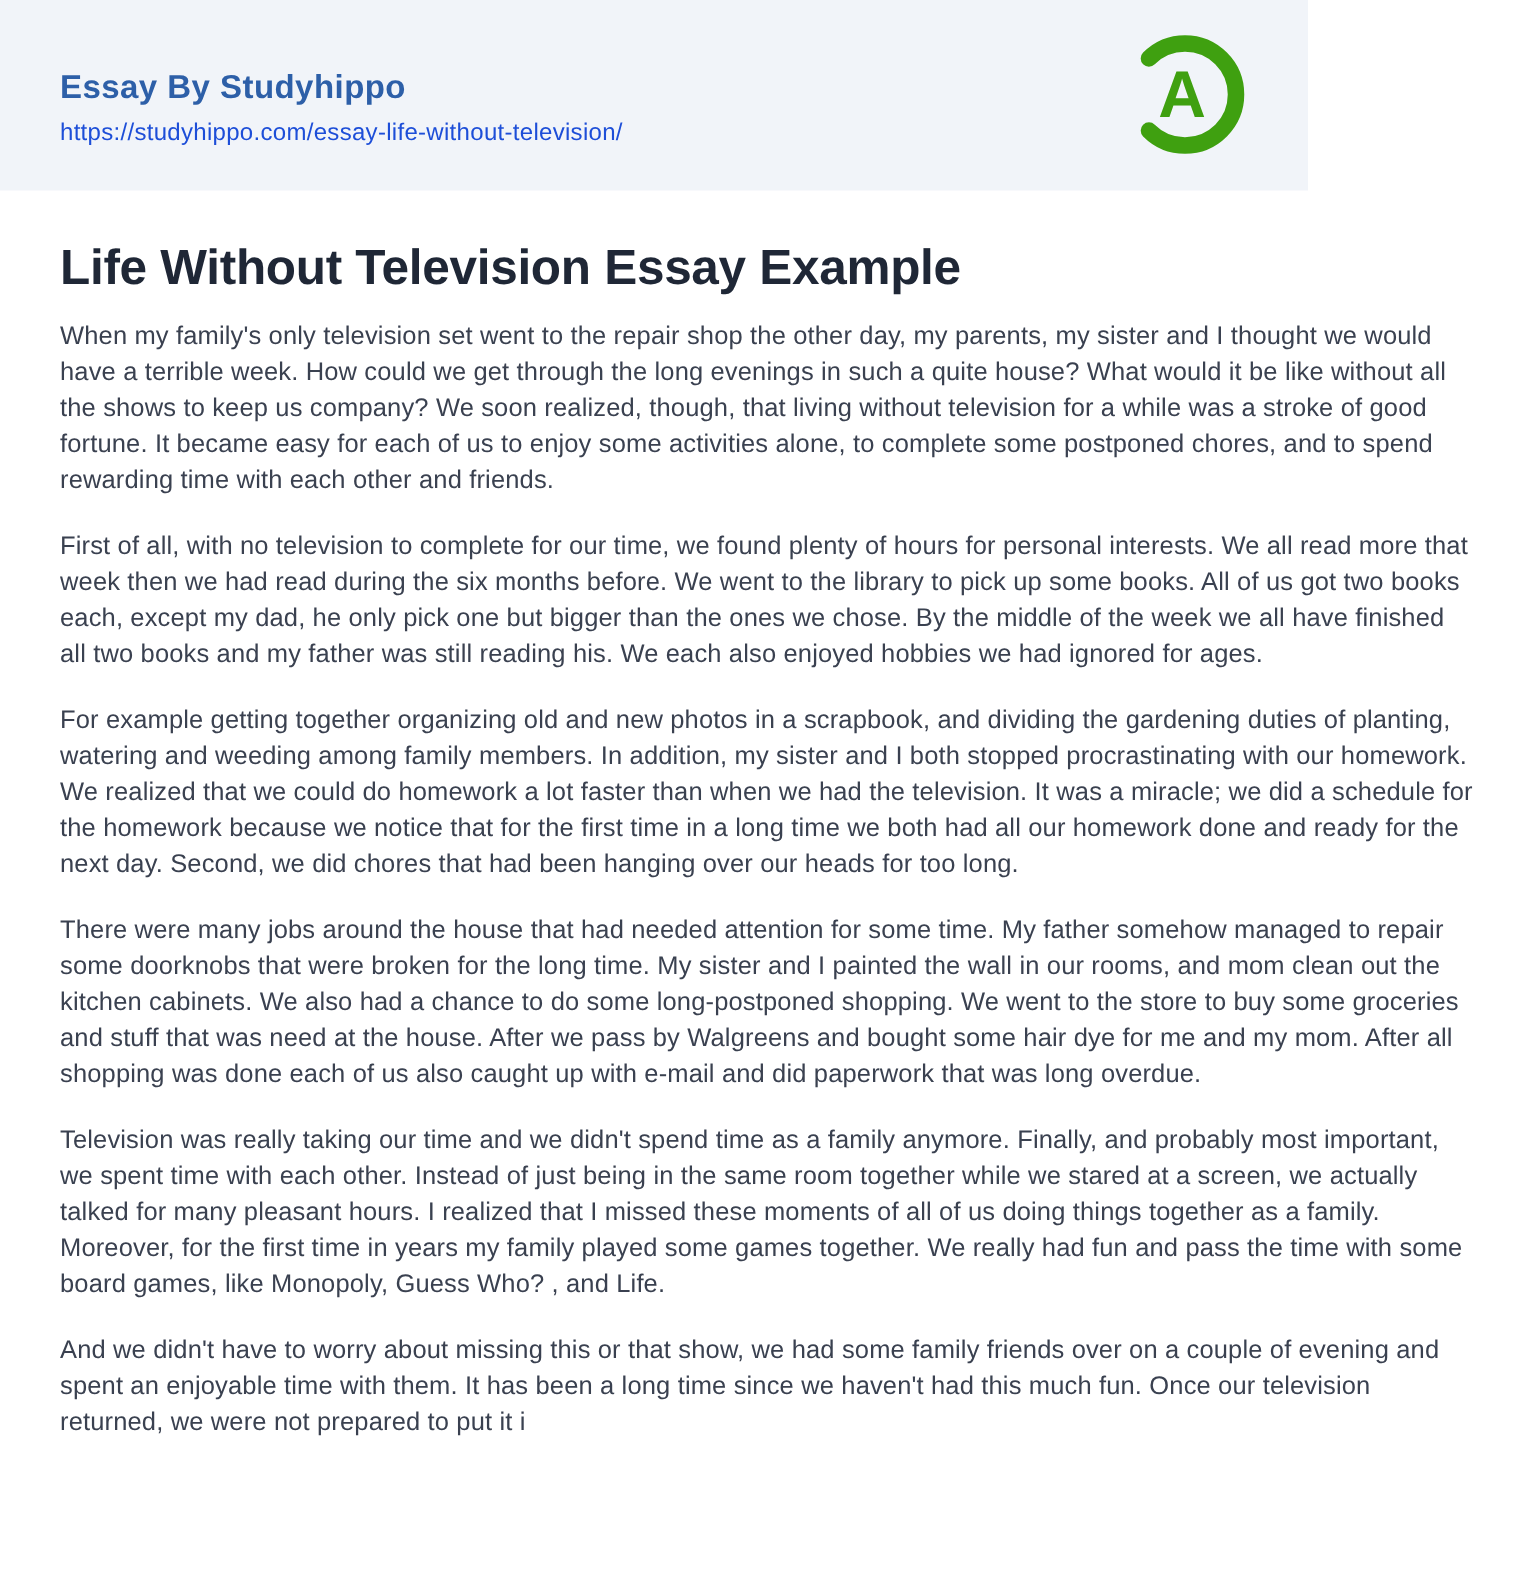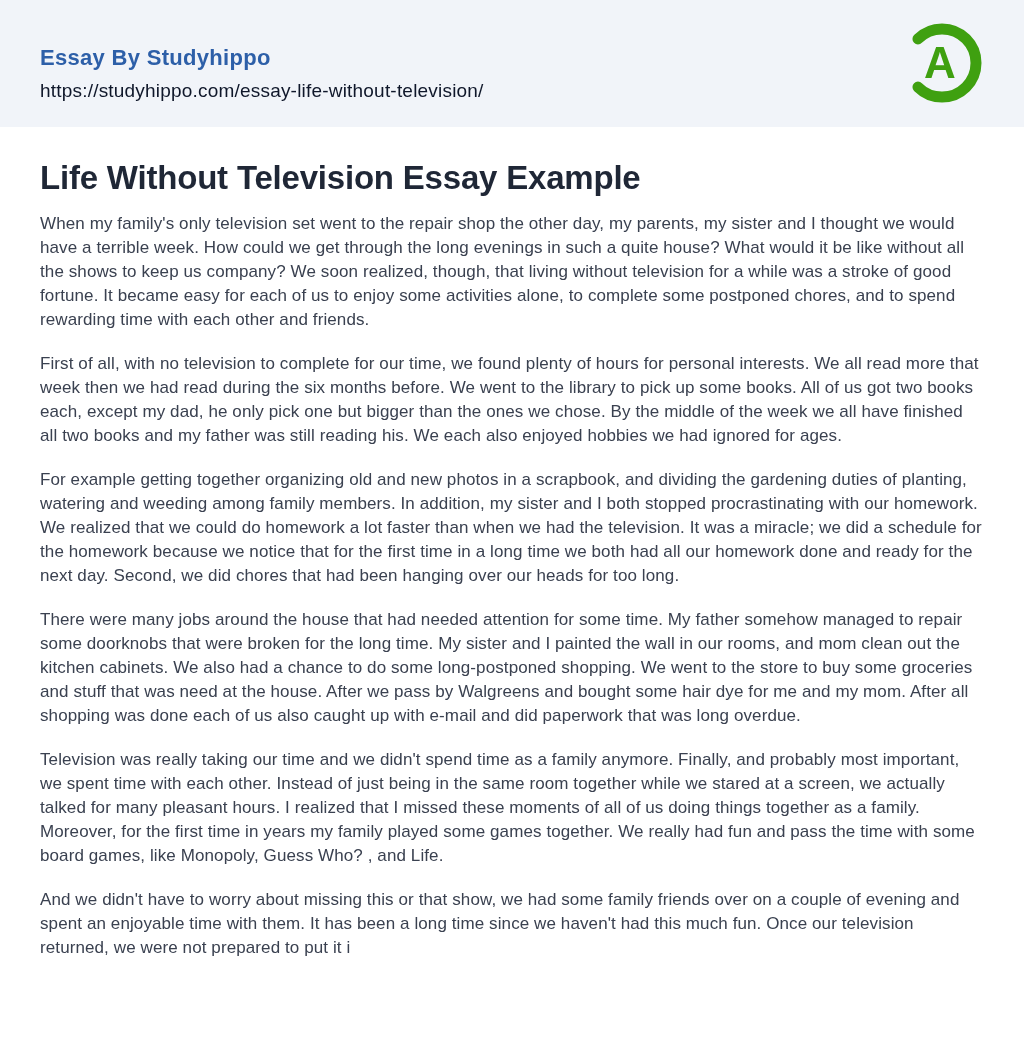--- a/index.html
+++ b/index.html
@@ -8,39 +8,39 @@
     width: 1024px;
     min-height: 1051px;
     background: #ffffff;
     font-family: "Liberation Sans", "DejaVu Sans", sans-serif;
     -webkit-font-smoothing: antialiased;
   }
 
   
   .page-header {
     position: relative;
-    width: 1024px;
+    width: 872px;
     height: 127px;
     background: #f1f4f9;
   }
   .header-text {
     padding: 45px 0 0 40px;
   }
   .site-title {
     font-size: 22px;
     font-weight: 700;
     letter-spacing: 0.3px;
     color: #2d5fa8;
     margin: 0 0 9px 0;
   }
   .source-url {
     display: inline-block;
-    font-size: 19px;
+    font-size: 16px;
     font-weight: 400;
-    color: #0f172a;
+    color: #1d4ed8;
     text-decoration: none;
     letter-spacing: 0.2px;
   }
   .logo {
     position: absolute;
     top: 19px;
     right: 38px;
     width: 88px;
     height: 88px;
   }

